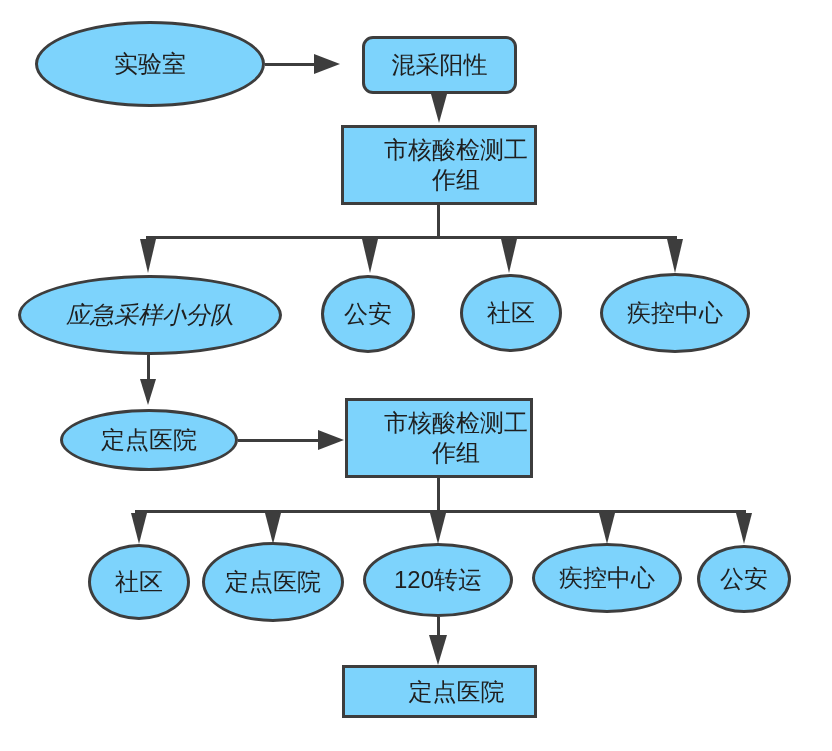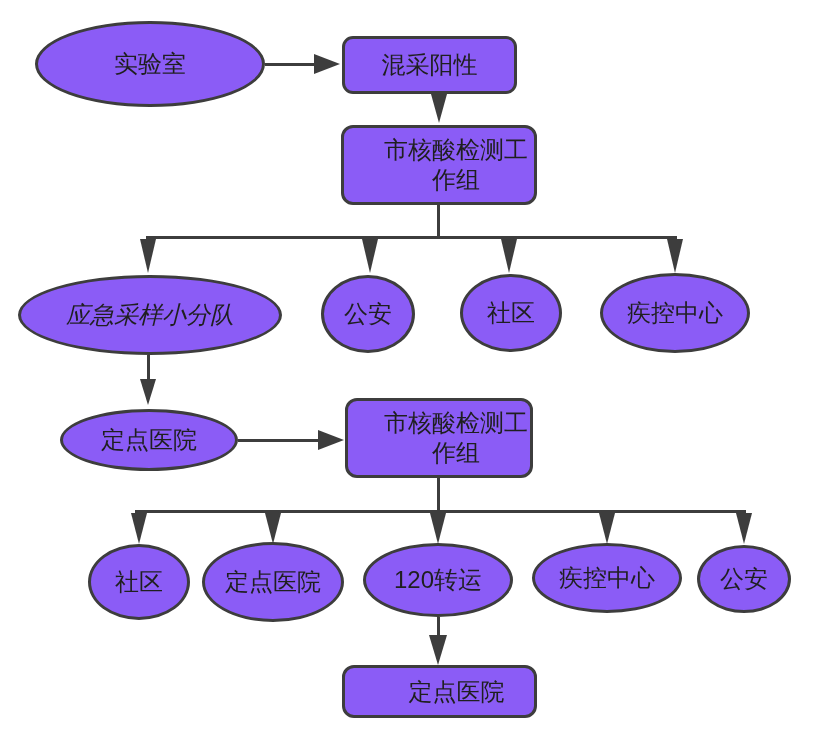--- a/index.html
+++ b/index.html
@@ -4,43 +4,43 @@
 <style>
   html,body{margin:0;padding:0;background:#ffffff;}
   #canvas{
     position:relative;width:832px;height:751px;background:#ffffff;
     font-family:"Liberation Sans","DejaVu Sans",sans-serif;
     color:#1f1f1f;overflow:hidden;
   }
   .node{
     position:absolute;box-sizing:border-box;
     display:flex;align-items:center;justify-content:center;
-    border:3px solid #3d3d3d;background:#8b5cf6;
+    border:3px solid #3d3d3d;background:#7dd3fc;
     font-size:24px;line-height:1.25;text-align:center;
     white-space:pre-line;z-index:2;
   }
   .ellipse{border-radius:50%;}
-  .rect{border-radius:12px;padding-left:34px;}
+  .rect{border-radius:0;padding-left:34px;}
   .roundrect{border-radius:11px;}
   .line{position:absolute;background:#3d3d3d;z-index:1;}
   .arrow{position:absolute;width:0;height:0;z-index:1;}
   .arrow-down{border-left:8px solid transparent;border-right:8px solid transparent;border-top:32px solid #3d3d3d;}
   .arrow-right{border-top:10px solid transparent;border-bottom:10px solid transparent;border-left:26px solid #3d3d3d;}
 </style>
 </head>
 <body>
 
 <div id="canvas">
 
   <div class="node ellipse" style="left:35px;top:21px;width:230px;height:86px;">实验室</div>
 
   <div class="line" style="left:265px;top:62.5px;width:52px;height:3px;"></div>
   <div class="arrow arrow-right" style="left:314px;top:54px;"></div>
 
-  <div class="node roundrect" style="left:342px;top:36px;width:175px;height:58px;">混采阳性</div>
+  <div class="node roundrect" style="left:362px;top:36px;width:155px;height:58px;">混采阳性</div>
 
   <div class="arrow arrow-down" style="left:431px;top:94px;border-top-width:29px;"></div>
 
   <div class="node rect" style="left:341px;top:125px;width:196px;height:80px;">市核酸检测工
 作组</div>
 
   <div class="line" style="left:437px;top:205px;width:3px;height:33px;"></div>
   <div class="line" style="left:146px;top:236px;width:531px;height:3px;"></div>
   <div class="arrow arrow-down" style="left:140px;top:239px;border-top-width:34px;"></div>
   <div class="arrow arrow-down" style="left:362px;top:239px;border-top-width:34px;"></div>

